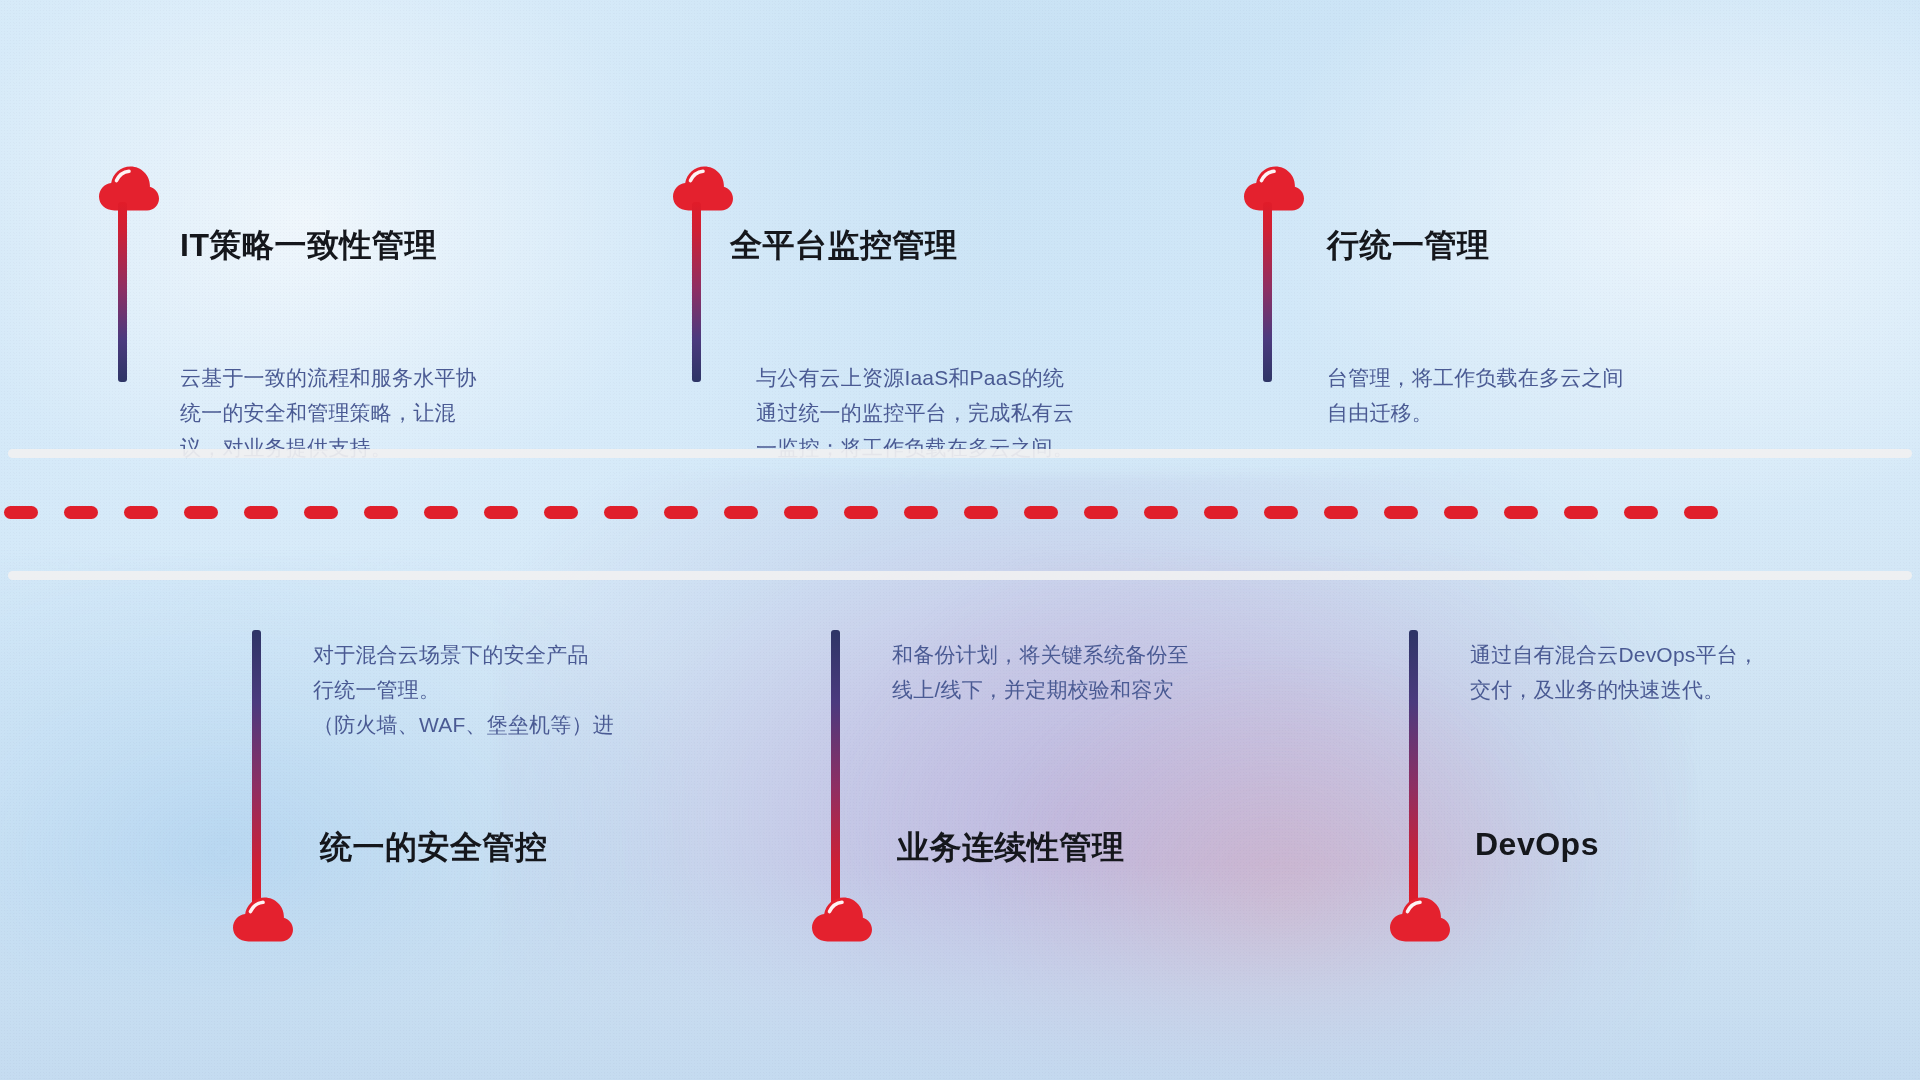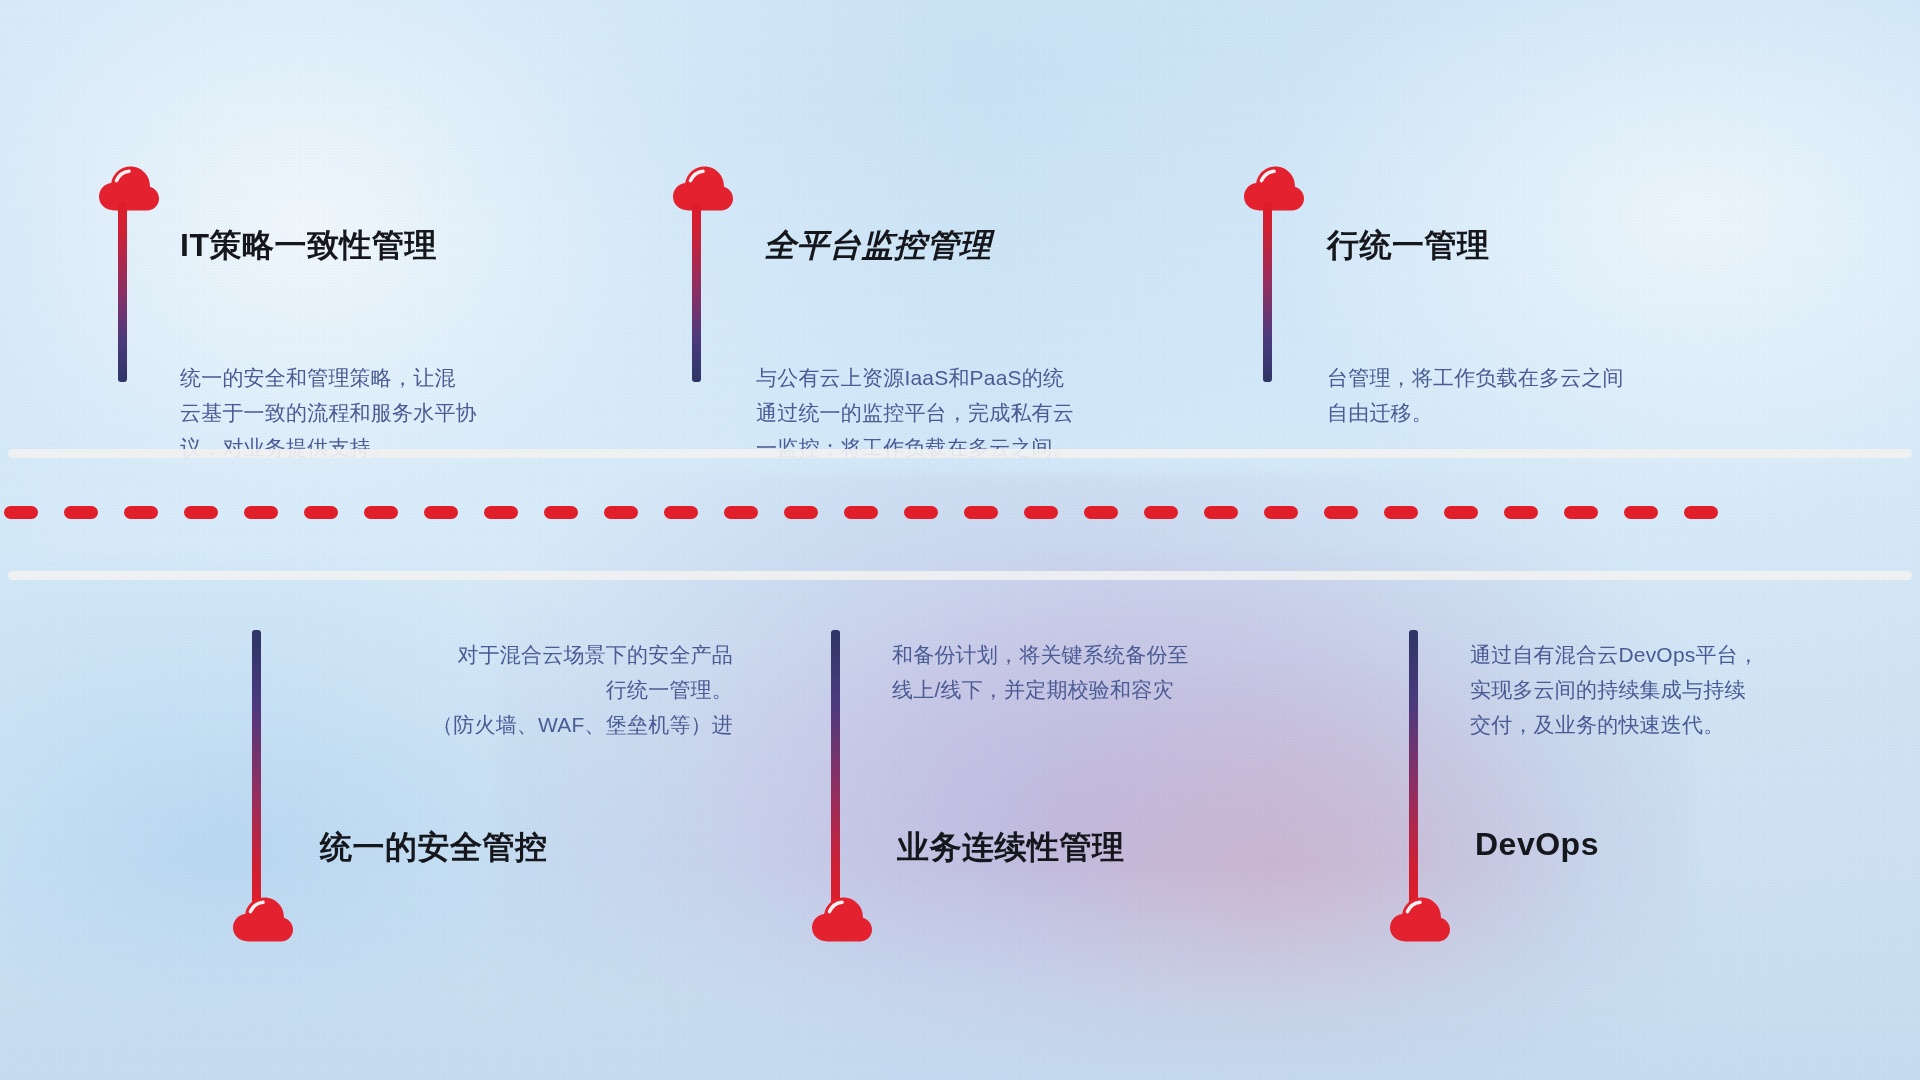--- a/index.html
+++ b/index.html
@@ -118,35 +118,35 @@
 <div class="col" style="left:0;top:0;">
   <div class="cloud" style="left:98px;top:164px;">
     <svg viewBox="0 0 62 47" width="62" height="47">
       <path d="M16.5 46.5 C6.9 46.5 1 40.3 1 32.6 C1 25.6 6.2 19.9 13.2 19.0 C14.6 9.6 22.7 2.4 32.5 2.4 C43.2 2.4 51.9 11.0 51.9 21.6 C51.9 22.0 51.9 22.4 51.85 22.8 C57.3 24.3 61 29.1 61 34.7 C61 41.2 55.7 46.5 49.1 46.5 Z" fill="#e4212e"></path>
       <path d="M18.5 16.6 C20.9 11.4 25.6 7.9 31.0 7.3" stroke="#ffffff" stroke-width="3.6" stroke-linecap="round" fill="none" opacity=".95"></path>
     </svg>
   </div>
   <div class="stem down" style="left:118px;top:202px;height:180px;"></div>
   <div class="title" style="left:180px;top:224px;">IT策略一致性管理</div>
   <div class="desc" style="left:180px;top:360px;">
+    <div>云基于一致的流程和服务水平协</div>
     <div>统一的安全和管理策略，让混</div>
-    <div>云基于一致的流程和服务水平协</div>
     <div>议，对业务提供支持。</div>
   </div>
 </div>
 
 <div class="col" style="left:0;top:0;">
   <div class="cloud" style="left:672px;top:164px;">
     <svg viewBox="0 0 62 47" width="62" height="47">
       <path d="M16.5 46.5 C6.9 46.5 1 40.3 1 32.6 C1 25.6 6.2 19.9 13.2 19.0 C14.6 9.6 22.7 2.4 32.5 2.4 C43.2 2.4 51.9 11.0 51.9 21.6 C51.9 22.0 51.9 22.4 51.85 22.8 C57.3 24.3 61 29.1 61 34.7 C61 41.2 55.7 46.5 49.1 46.5 Z" fill="#e4212e"></path>
       <path d="M18.5 16.6 C20.9 11.4 25.6 7.9 31.0 7.3" stroke="#ffffff" stroke-width="3.6" stroke-linecap="round" fill="none" opacity=".95"></path>
     </svg>
   </div>
   <div class="stem down" style="left:692px;top:202px;height:180px;"></div>
-  <div class="title" style="left:764px;top:224px;font-style:italic;">全平台监控管理</div>
+  <div class="title" style="left:730px;top:224px;">全平台监控管理</div>
   <div class="desc" style="left:756px;top:360px;">
     <div>与公有云上资源IaaS和PaaS的统</div>
     <div>通过统一的监控平台，完成私有云</div>
     <div>一监控；将工作负载在多云之间。</div>
   </div>
 </div>
 
 <div class="col" style="left:0;top:0;">
   <div class="cloud" style="left:1243px;top:164px;">
     <svg viewBox="0 0 62 47" width="62" height="47">
@@ -192,21 +192,21 @@
       <span class="dash" style="background: rgb(224, 31, 43);"></span>
       <span class="dash" style="background: rgb(224, 31, 43);"></span>
       <span class="dash" style="background: rgb(224, 31, 43);"></span>
       <span class="dash" style="background: rgb(224, 31, 43);"></span>
       <span class="dash" style="background: rgb(224, 31, 43);"></span>
     </div>
   <div class="rule bot"></div>
 </div>
 
 <div class="col" style="left:0;top:0;">
-  <div class="desc" style="left:313px;top:637px;text-align:right;">
+  <div class="desc" style="left:313px;top:637px;">
     <div>对于混合云场景下的安全产品</div>
     <div>行统一管理。</div>
     <div>（防火墙、WAF、堡垒机等）进</div>
   </div>
   <div class="stem up" style="left:252px;top:630px;height:280px;"></div>
   <div class="title" style="left:320px;top:826px;">统一的安全管控</div>
   <div class="cloud" style="left:232px;top:895px;">
     <svg viewBox="0 0 62 47" width="62" height="47">
       <path d="M16.5 46.5 C6.9 46.5 1 40.3 1 32.6 C1 25.6 6.2 19.9 13.2 19.0 C14.6 9.6 22.7 2.4 32.5 2.4 C43.2 2.4 51.9 11.0 51.9 21.6 C51.9 22.0 51.9 22.4 51.85 22.8 C57.3 24.3 61 29.1 61 34.7 C61 41.2 55.7 46.5 49.1 46.5 Z" fill="#e4212e"></path>
       <path d="M18.5 16.6 C20.9 11.4 25.6 7.9 31.0 7.3" stroke="#ffffff" stroke-width="3.6" stroke-linecap="round" fill="none" opacity=".95"></path>
@@ -225,21 +225,20 @@
     <svg viewBox="0 0 62 47" width="62" height="47">
       <path d="M16.5 46.5 C6.9 46.5 1 40.3 1 32.6 C1 25.6 6.2 19.9 13.2 19.0 C14.6 9.6 22.7 2.4 32.5 2.4 C43.2 2.4 51.9 11.0 51.9 21.6 C51.9 22.0 51.9 22.4 51.85 22.8 C57.3 24.3 61 29.1 61 34.7 C61 41.2 55.7 46.5 49.1 46.5 Z" fill="#e4212e"></path>
       <path d="M18.5 16.6 C20.9 11.4 25.6 7.9 31.0 7.3" stroke="#ffffff" stroke-width="3.6" stroke-linecap="round" fill="none" opacity=".95"></path>
     </svg>
   </div>
 </div>
 
 <div class="col" style="left:0;top:0;">
   <div class="desc" style="left:1470px;top:637px;">
     <div>通过自有混合云DevOps平台，</div>
-    <div>实现多云间的持续集成与持续</div>
     <div>交付，及业务的快速迭代。</div>
   </div>
   <div class="stem up" style="left:1409px;top:630px;height:280px;"></div>
   <div class="title" style="left:1475px;top:826px;">DevOps</div>
   <div class="cloud" style="left:1389px;top:895px;">
     <svg viewBox="0 0 62 47" width="62" height="47">
       <path d="M16.5 46.5 C6.9 46.5 1 40.3 1 32.6 C1 25.6 6.2 19.9 13.2 19.0 C14.6 9.6 22.7 2.4 32.5 2.4 C43.2 2.4 51.9 11.0 51.9 21.6 C51.9 22.0 51.9 22.4 51.85 22.8 C57.3 24.3 61 29.1 61 34.7 C61 41.2 55.7 46.5 49.1 46.5 Z" fill="#e4212e"></path>
       <path d="M18.5 16.6 C20.9 11.4 25.6 7.9 31.0 7.3" stroke="#ffffff" stroke-width="3.6" stroke-linecap="round" fill="none" opacity=".95"></path>
     </svg>
   </div>

